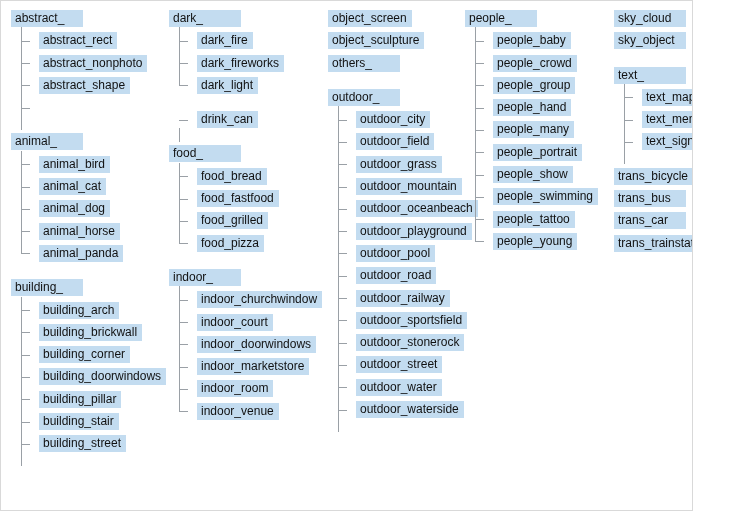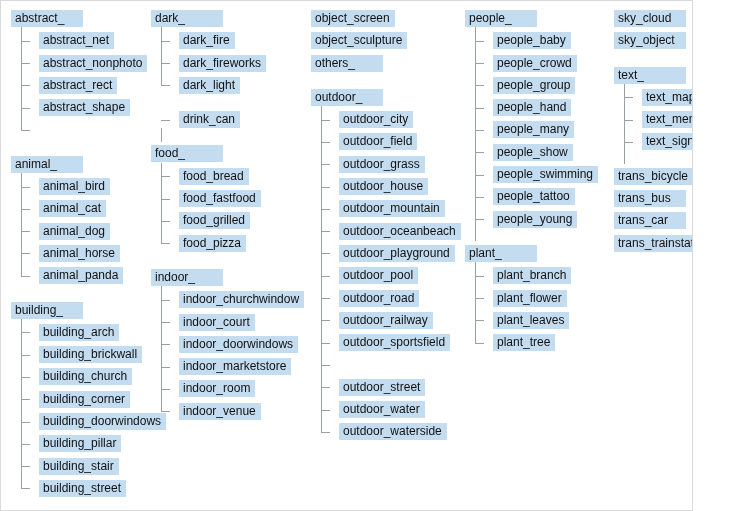--- a/index.html
+++ b/index.html
@@ -82,49 +82,47 @@
   .flat-group .row + .row { margin-top: 0; }
 </style>
 </head>
 <body>
 
 <div id="root">
     <div class="column" style="left: 10px;">
       <div class="group">
         <div class="row root-row"><span class="chip">abstract_</span></div>
         <div class="stem" style="top: 18.3px; height: 102.7px;"></div>
-        <div class="row child-row"><div class="tick"></div><span class="chip">abstract_net</span></div>
+        <div class="row child-row"><div class="tick"></div><span class="chip">abstract_rect</span></div>
         <div class="row child-row"><div class="tick"></div><span class="chip">abstract_nonphoto</span></div>
-        <div class="row child-row"><div class="tick"></div><span class="chip">abstract_rect</span></div>
         <div class="row child-row"><div class="tick"></div><span class="chip">abstract_shape</span></div>
         <div class="row child-row"><div class="tick"></div></div>
       </div>
       <div class="group">
         <div class="row root-row"><span class="chip">animal_</span></div>
         <div class="stem" style="top: 18.3px; height: 102.7px;"></div>
         <div class="row child-row"><div class="tick"></div><span class="chip">animal_bird</span></div>
         <div class="row child-row"><div class="tick"></div><span class="chip">animal_cat</span></div>
         <div class="row child-row"><div class="tick"></div><span class="chip">animal_dog</span></div>
         <div class="row child-row"><div class="tick"></div><span class="chip">animal_horse</span></div>
         <div class="row child-row"><div class="tick"></div><span class="chip">animal_panda</span></div>
       </div>
       <div class="group">
         <div class="row root-row"><span class="chip">building_</span></div>
         <div class="stem" style="top: 18.3px; height: 169.6px;"></div>
         <div class="row child-row"><div class="tick"></div><span class="chip">building_arch</span></div>
         <div class="row child-row"><div class="tick"></div><span class="chip">building_brickwall</span></div>
-        <div class="row child-row"><div class="tick"></div><span class="chip">building_church</span></div>
         <div class="row child-row"><div class="tick"></div><span class="chip">building_corner</span></div>
         <div class="row child-row"><div class="tick"></div><span class="chip">building_doorwindows</span></div>
         <div class="row child-row"><div class="tick"></div><span class="chip">building_pillar</span></div>
         <div class="row child-row"><div class="tick"></div><span class="chip">building_stair</span></div>
         <div class="row child-row"><div class="tick"></div><span class="chip">building_street</span></div>
       </div>
     </div>
-    <div class="column" style="left: 150px;">
+    <div class="column" style="left: 168px;">
       <div class="group">
         <div class="row root-row"><span class="chip">dark_</span></div>
         <div class="stem" style="top: 18.3px; height: 58.1px;"></div>
         <div class="row child-row"><div class="tick"></div><span class="chip">dark_fire</span></div>
         <div class="row child-row"><div class="tick"></div><span class="chip">dark_fireworks</span></div>
         <div class="row child-row"><div class="tick"></div><span class="chip">dark_light</span></div>
       </div>
       <div class="group">
         <div class="stem" style="top: 18.3px; height: 13.5px;"></div>
         <div class="row child-row"><div class="tick"></div><span class="chip">drink_can</span></div>
@@ -141,67 +139,59 @@
         <div class="row root-row"><span class="chip">indoor_</span></div>
         <div class="stem" style="top: 18.3px; height: 125px;"></div>
         <div class="row child-row"><div class="tick"></div><span class="chip">indoor_churchwindow</span></div>
         <div class="row child-row"><div class="tick"></div><span class="chip">indoor_court</span></div>
         <div class="row child-row"><div class="tick"></div><span class="chip">indoor_doorwindows</span></div>
         <div class="row child-row"><div class="tick"></div><span class="chip">indoor_marketstore</span></div>
         <div class="row child-row"><div class="tick"></div><span class="chip">indoor_room</span></div>
         <div class="row child-row"><div class="tick"></div><span class="chip">indoor_venue</span></div>
       </div>
     </div>
-    <div class="column" style="left: 310px;">
+    <div class="column" style="left: 327px;">
       <div class="group flat-group">
         <div class="row root-row"><span class="chip">object_screen</span></div>
         <div class="row root-row"><span class="chip">object_sculpture</span></div>
         <div class="row root-row"><span class="chip">others_</span></div>
       </div>
       <div class="group">
         <div class="row root-row"><span class="chip">outdoor_</span></div>
         <div class="stem" style="top: 18.3px; height: 325.7px;"></div>
         <div class="row child-row"><div class="tick"></div><span class="chip">outdoor_city</span></div>
         <div class="row child-row"><div class="tick"></div><span class="chip">outdoor_field</span></div>
         <div class="row child-row"><div class="tick"></div><span class="chip">outdoor_grass</span></div>
-        <div class="row child-row"><div class="tick"></div><span class="chip">outdoor_house</span></div>
         <div class="row child-row"><div class="tick"></div><span class="chip">outdoor_mountain</span></div>
         <div class="row child-row"><div class="tick"></div><span class="chip">outdoor_oceanbeach</span></div>
         <div class="row child-row"><div class="tick"></div><span class="chip">outdoor_playground</span></div>
         <div class="row child-row"><div class="tick"></div><span class="chip">outdoor_pool</span></div>
         <div class="row child-row"><div class="tick"></div><span class="chip">outdoor_road</span></div>
         <div class="row child-row"><div class="tick"></div><span class="chip">outdoor_railway</span></div>
         <div class="row child-row"><div class="tick"></div><span class="chip">outdoor_sportsfield</span></div>
-        <div class="row child-row"><div class="tick"></div></div>
+        <div class="row child-row"><div class="tick"></div><span class="chip">outdoor_stonerock</span></div>
         <div class="row child-row"><div class="tick"></div><span class="chip">outdoor_street</span></div>
         <div class="row child-row"><div class="tick"></div><span class="chip">outdoor_water</span></div>
         <div class="row child-row"><div class="tick"></div><span class="chip">outdoor_waterside</span></div>
       </div>
     </div>
     <div class="column" style="left: 464px;">
       <div class="group">
         <div class="row root-row"><span class="chip">people_</span></div>
         <div class="stem" style="top: 18.3px; height: 214.2px;"></div>
         <div class="row child-row"><div class="tick"></div><span class="chip">people_baby</span></div>
         <div class="row child-row"><div class="tick"></div><span class="chip">people_crowd</span></div>
         <div class="row child-row"><div class="tick"></div><span class="chip">people_group</span></div>
         <div class="row child-row"><div class="tick"></div><span class="chip">people_hand</span></div>
         <div class="row child-row"><div class="tick"></div><span class="chip">people_many</span></div>
+        <div class="row child-row"><div class="tick"></div><span class="chip">people_portrait</span></div>
         <div class="row child-row"><div class="tick"></div><span class="chip">people_show</span></div>
         <div class="row child-row"><div class="tick"></div><span class="chip">people_swimming</span></div>
         <div class="row child-row"><div class="tick"></div><span class="chip">people_tattoo</span></div>
         <div class="row child-row"><div class="tick"></div><span class="chip">people_young</span></div>
-      </div>
-      <div class="group">
-        <div class="row root-row"><span class="chip">plant_</span></div>
-        <div class="stem" style="top: 18.3px; height: 80.4px;"></div>
-        <div class="row child-row"><div class="tick"></div><span class="chip">plant_branch</span></div>
-        <div class="row child-row"><div class="tick"></div><span class="chip">plant_flower</span></div>
-        <div class="row child-row"><div class="tick"></div><span class="chip">plant_leaves</span></div>
-        <div class="row child-row"><div class="tick"></div><span class="chip">plant_tree</span></div>
       </div>
     </div>
     <div class="column" style="left: 613px;">
       <div class="group flat-group">
         <div class="row root-row"><span class="chip">sky_cloud</span></div>
         <div class="row root-row"><span class="chip">sky_object</span></div>
       </div>
       <div class="group">
         <div class="row root-row"><span class="chip">text_</span></div>
         <div class="stem" style="top: 18.3px; height: 80.4px;"></div>

